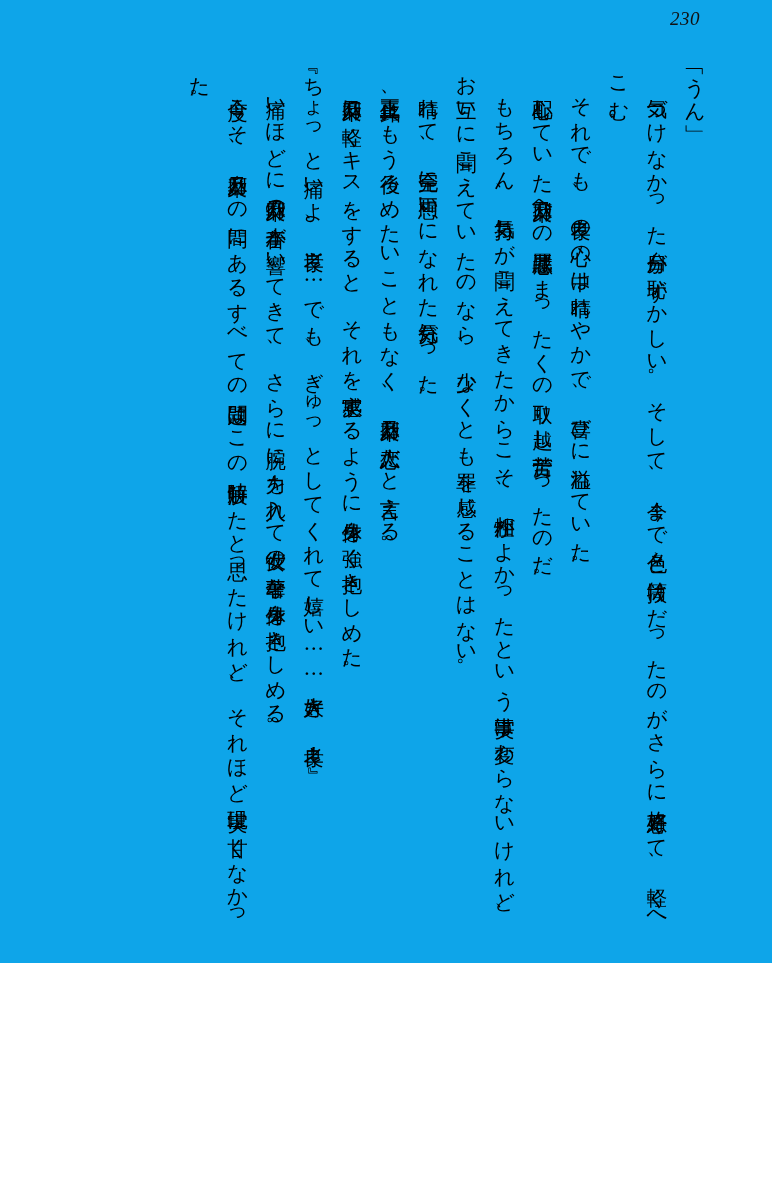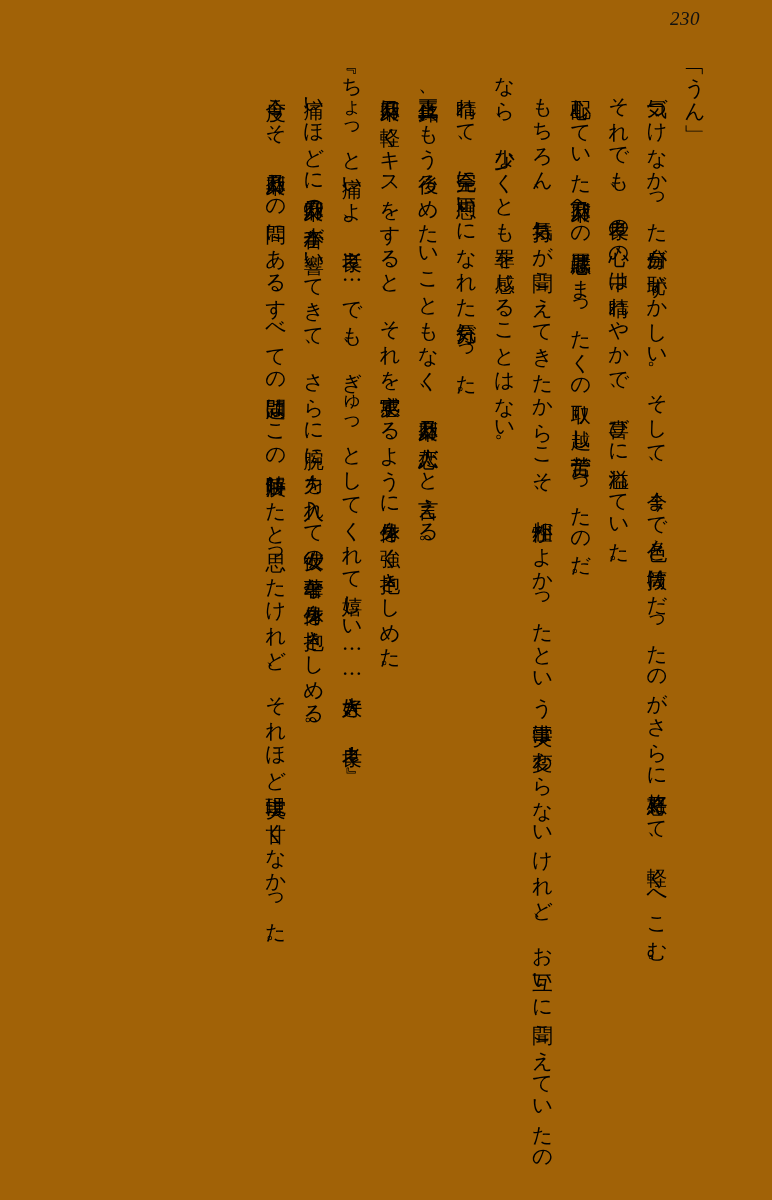--- a/index.html
+++ b/index.html
@@ -10,23 +10,23 @@
   body {
     width: 772px;
     height: 1200px;
     overflow: hidden;
     font-family: "DejaVu Serif", "Liberation Serif", serif;
     color: #000000;
   }
   .page {
     position: relative;
     width: 772px;
-    height: 1200px;
+    height: 963px;
     box-sizing: border-box;
-    background: #a16207;
+    background: #0ea5e9;
   }
   .page-number {
     position: absolute;
     top: 8px;
     right: 72px;
     font-family: "Liberation Serif", "DejaVu Serif", serif;
     font-style: italic;
     font-size: 19px;
     letter-spacing: 0.5px;
     color: #111;

